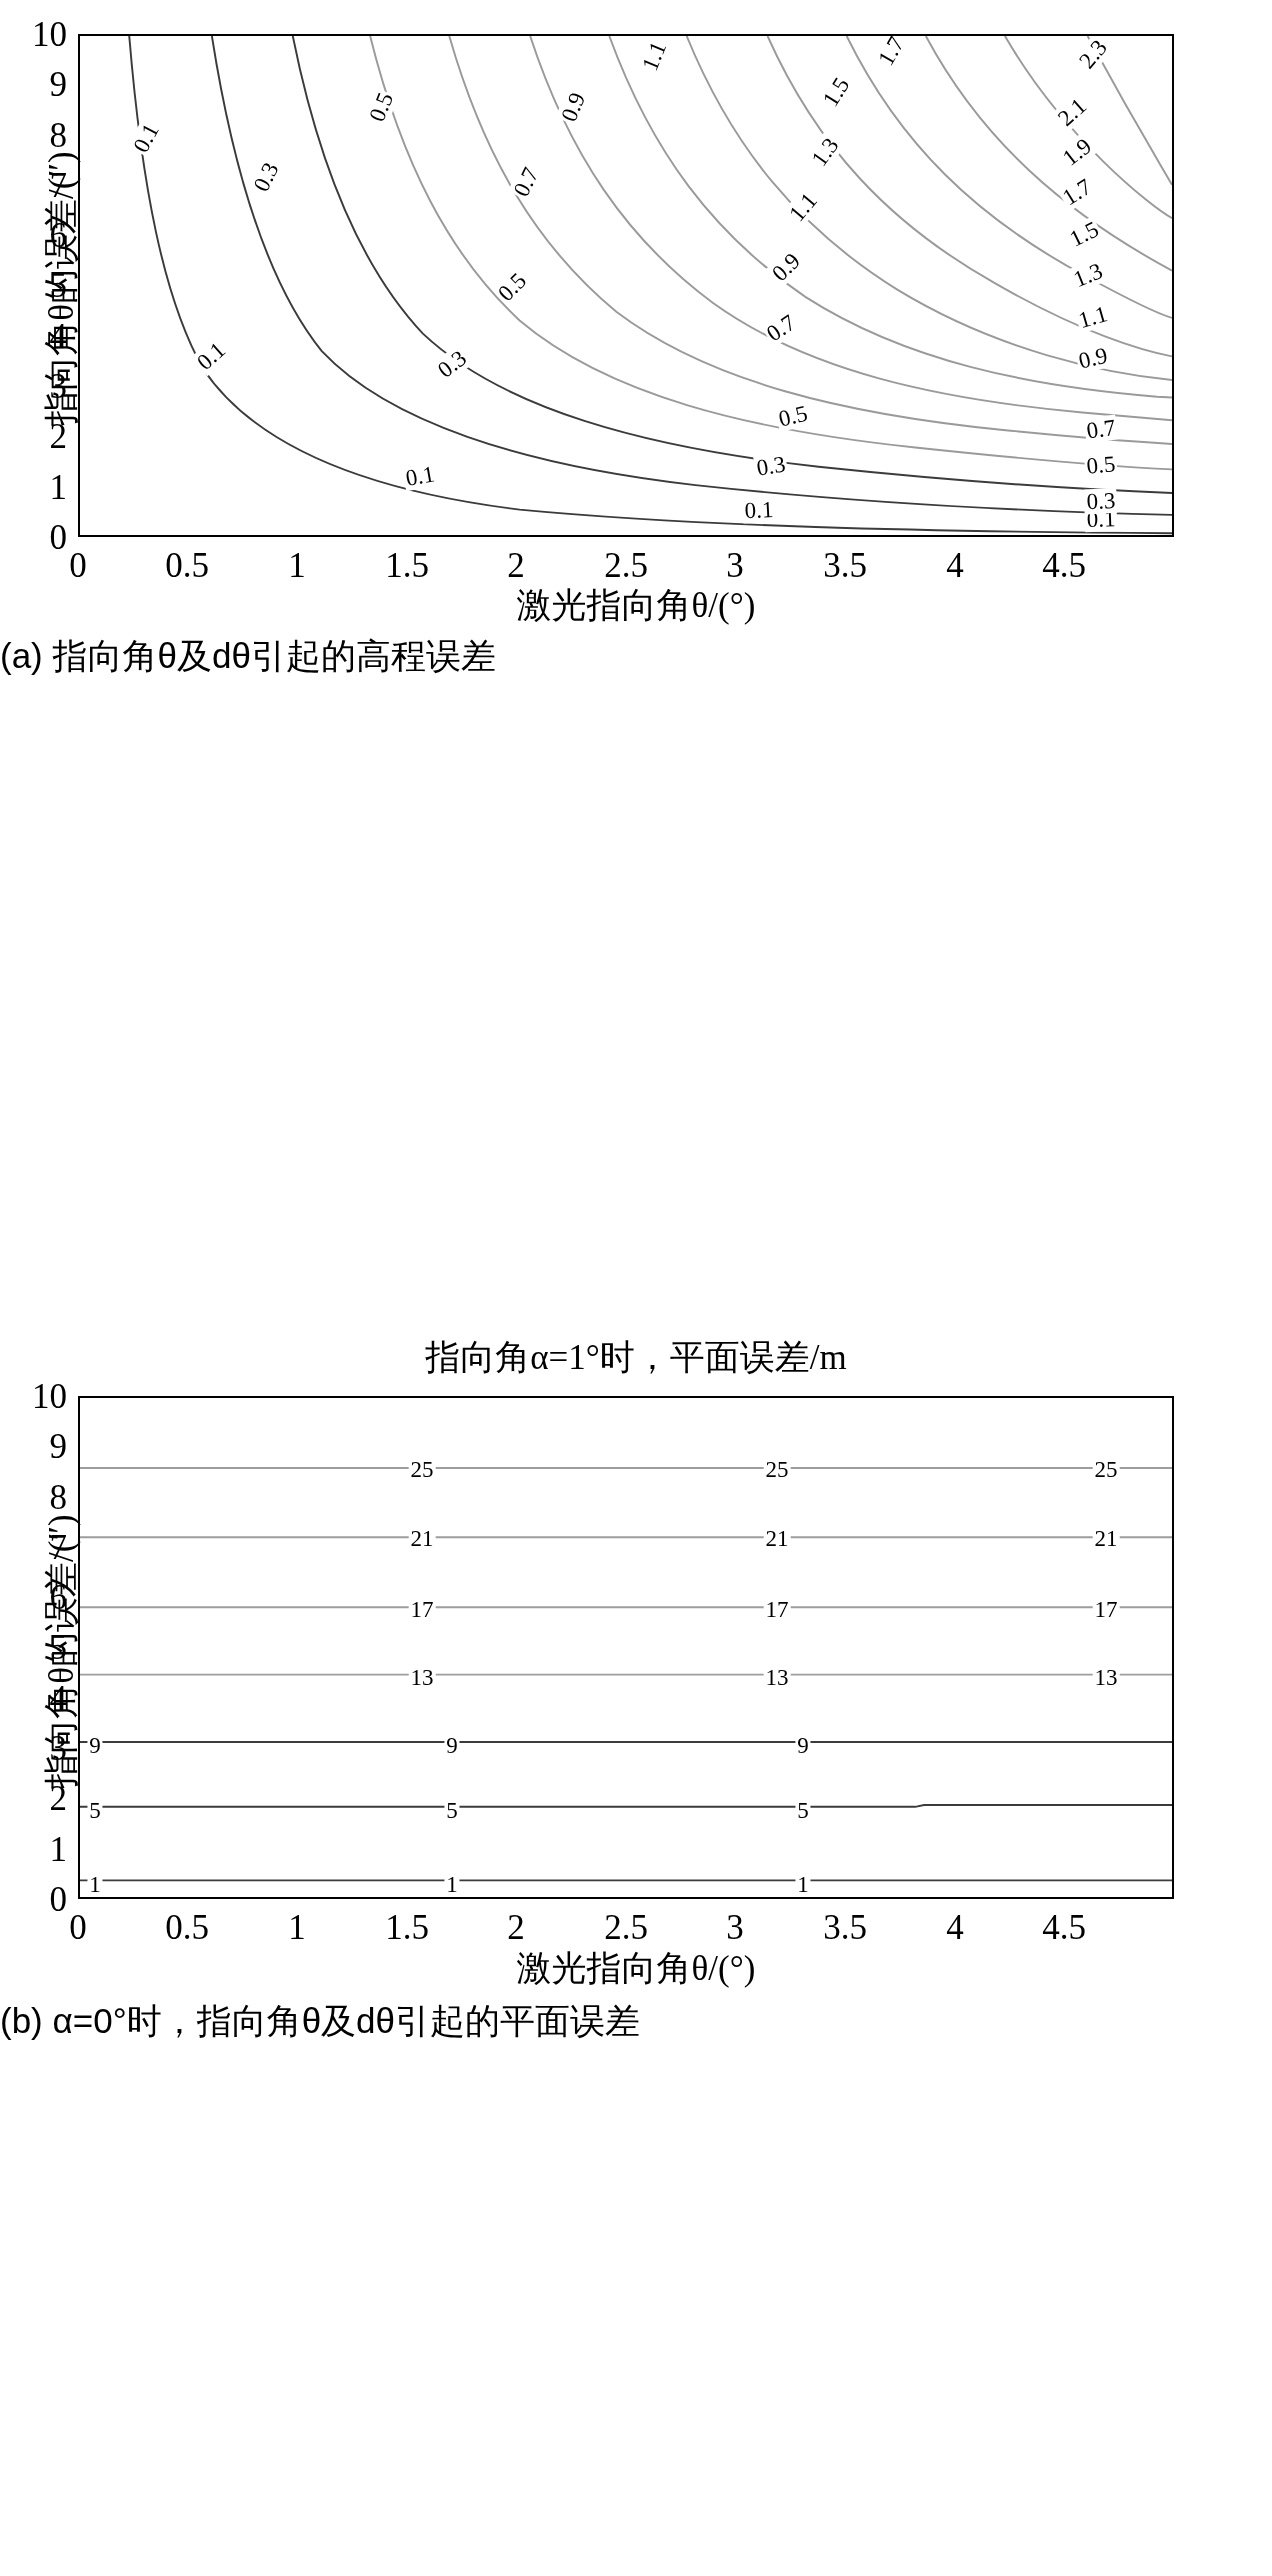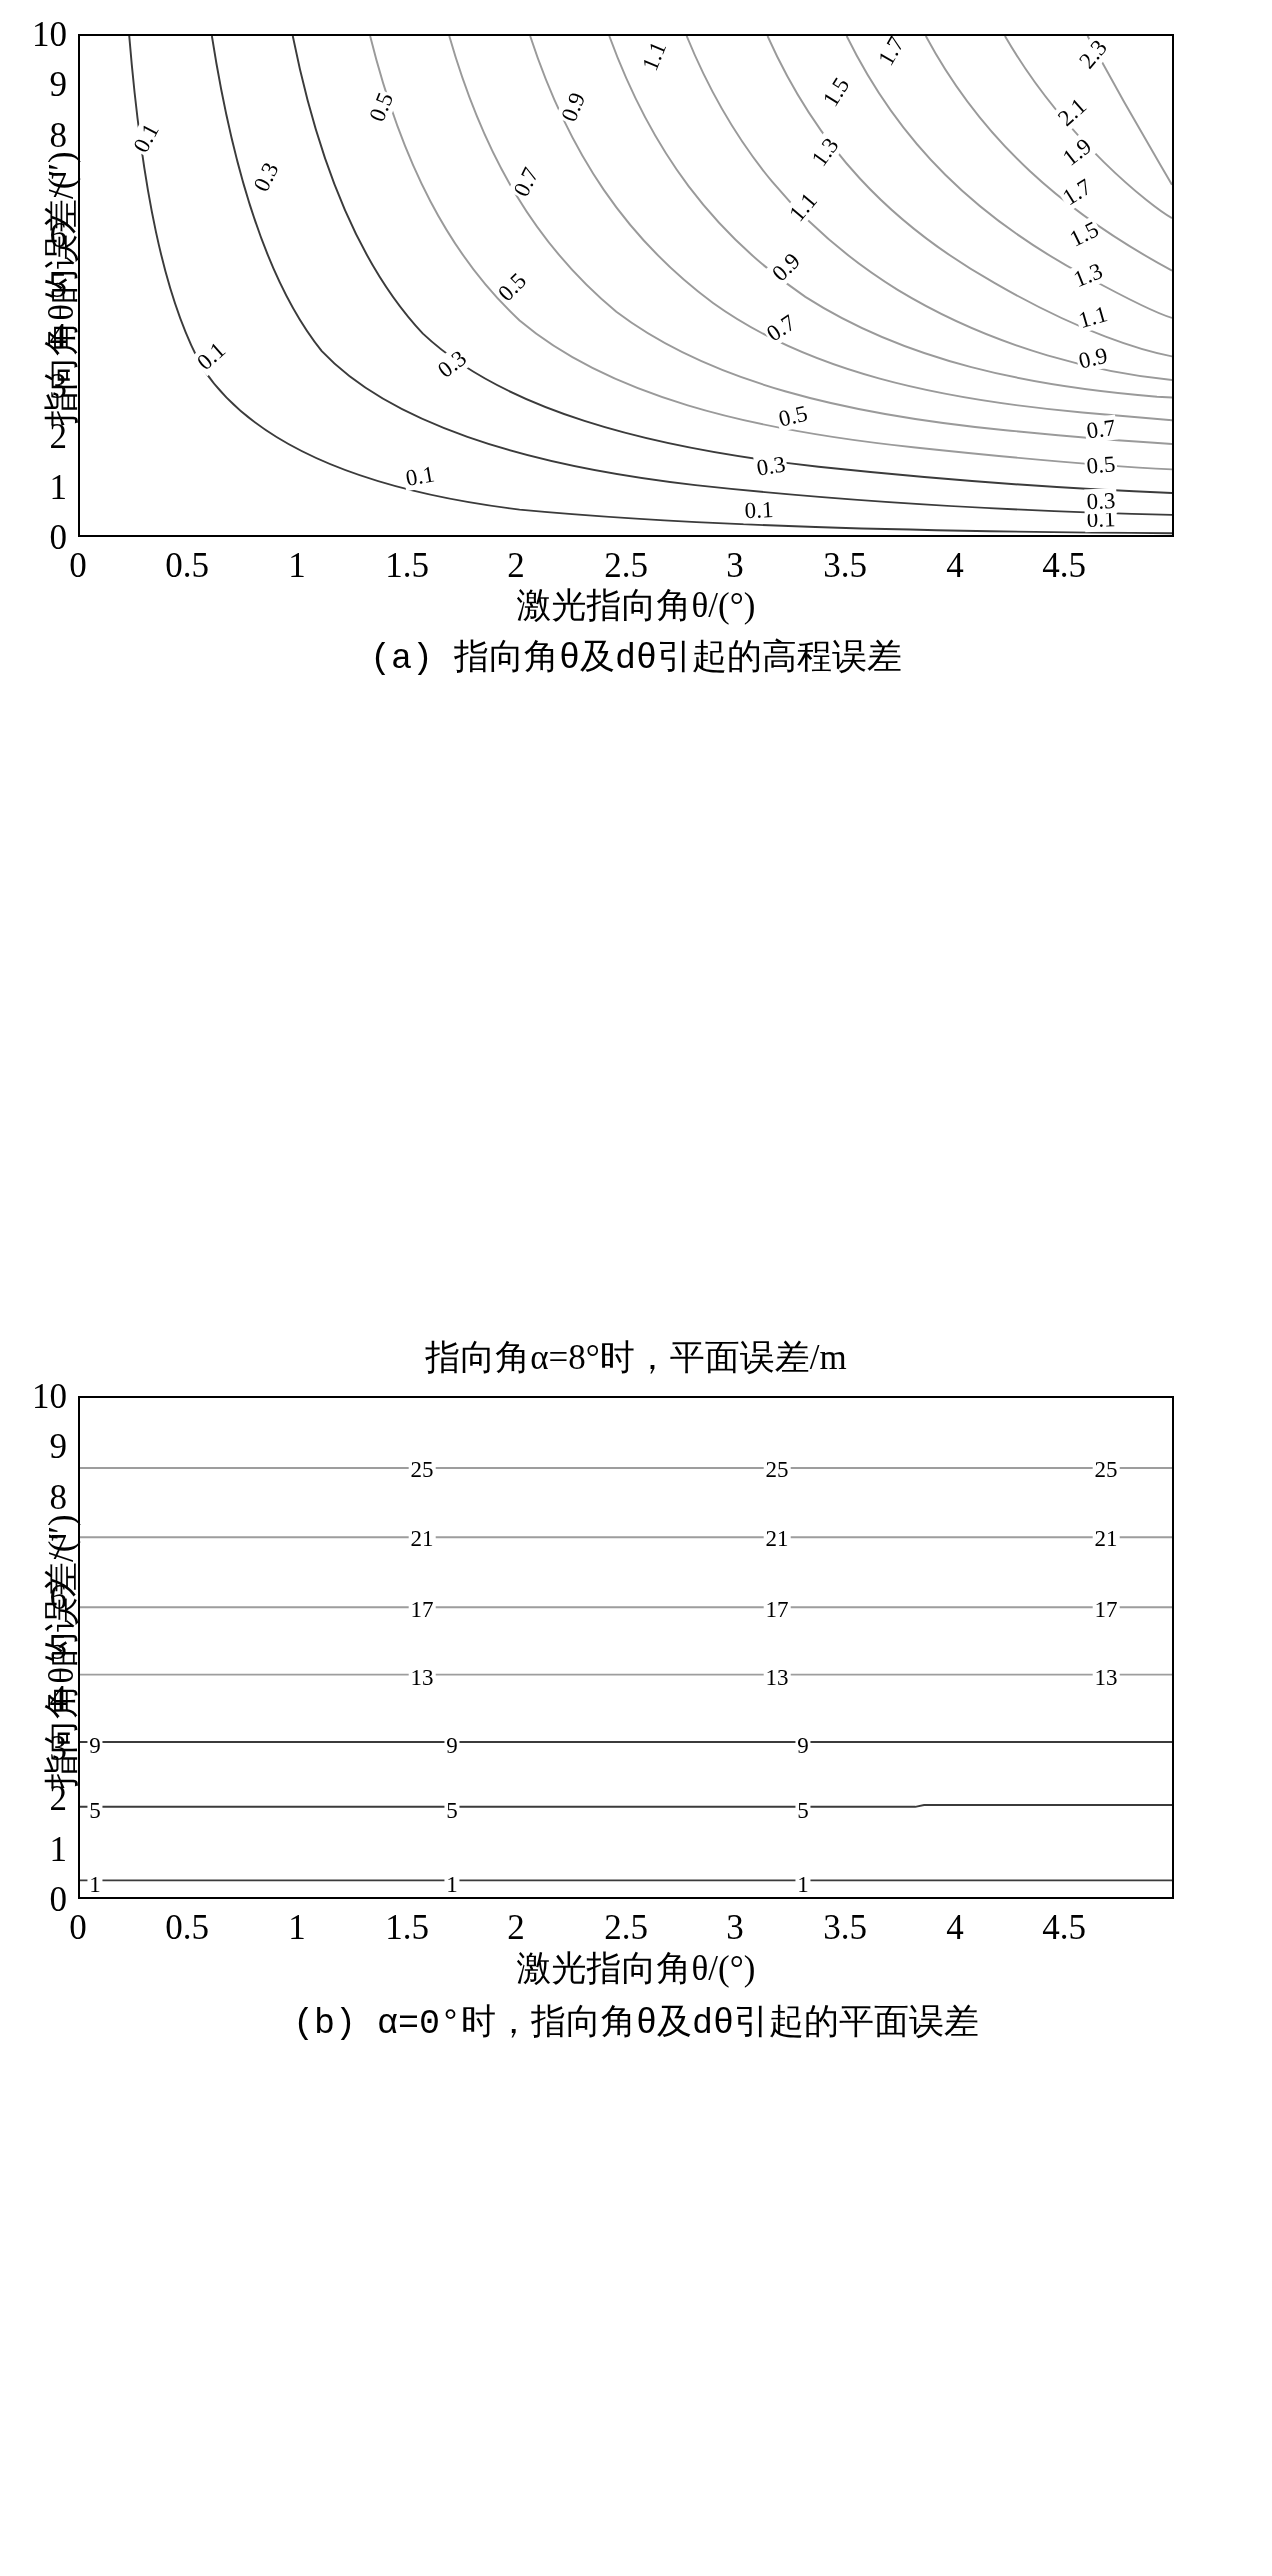--- a/index.html
+++ b/index.html
@@ -26,23 +26,22 @@
     left: 0;
     width: 1272px;
   }
   .fig-title {
     text-align: center;
     font-size: 35px;
     font-family: "Liberation Serif", serif;
     white-space: nowrap;
   }
   .fig-caption {
-    text-align: center;
-    font-size: 35px;
-    font-family: Liberation Mono, monospace;
+    font-size: 35px;
+    font-family: Liberation Sans, sans-serif;
     white-space: nowrap;
   }
 
   
   .axes {
     position: absolute;
     border: 2.6px solid #000;
     background: #ffffff;
     box-sizing: border-box;
     overflow: hidden;
@@ -211,21 +210,21 @@
 
     <div class="ylabel" style="left:-124px; top:265px; width:371px;">指向角θ的误差/(″)</div>
 
     <div class="xlabel" style="top:582px;">激光指向角θ/(°)</div>
 
     <div class="fig-caption" style="position:absolute; top:633px; left:0; width:1272px;">(a) 指向角θ及dθ引起的高程误差</div>
   </div>
 
   <div class="figure" style="top:1332px; height:1244px;">
 
-    <div class="fig-title" style="position:absolute; top:1.8px; left:0; width:1272px;">指向角α=8°时，平面误差/m</div>
+    <div class="fig-title" style="position:absolute; top:1.8px; left:0; width:1272px;">指向角α=1°时，平面误差/m</div>
 
     <div class="axes" style="left:78px; top:64px; width:1096px; height:503px;">
       <svg class="contours" viewBox="0 0 1242 570" preserveAspectRatio="none">
         <g fill="none" stroke="#3b3b3b" stroke-width="2.2">
           <path d="M 0,551 L 1242,551"></path>
           <path d="M 0,467 L 950,467 L 960,465 L 1242,465"></path>
           <path d="M 0,393 L 1242,393"></path>
         </g>
         <g fill="none" stroke="#9d9d9d" stroke-width="2.2">
           <path d="M 0,316 L 1242,316"></path>

